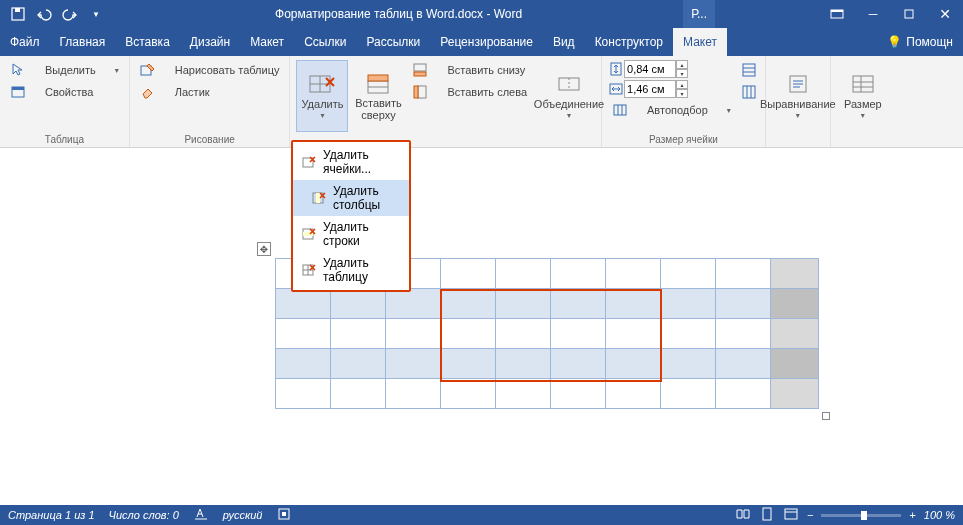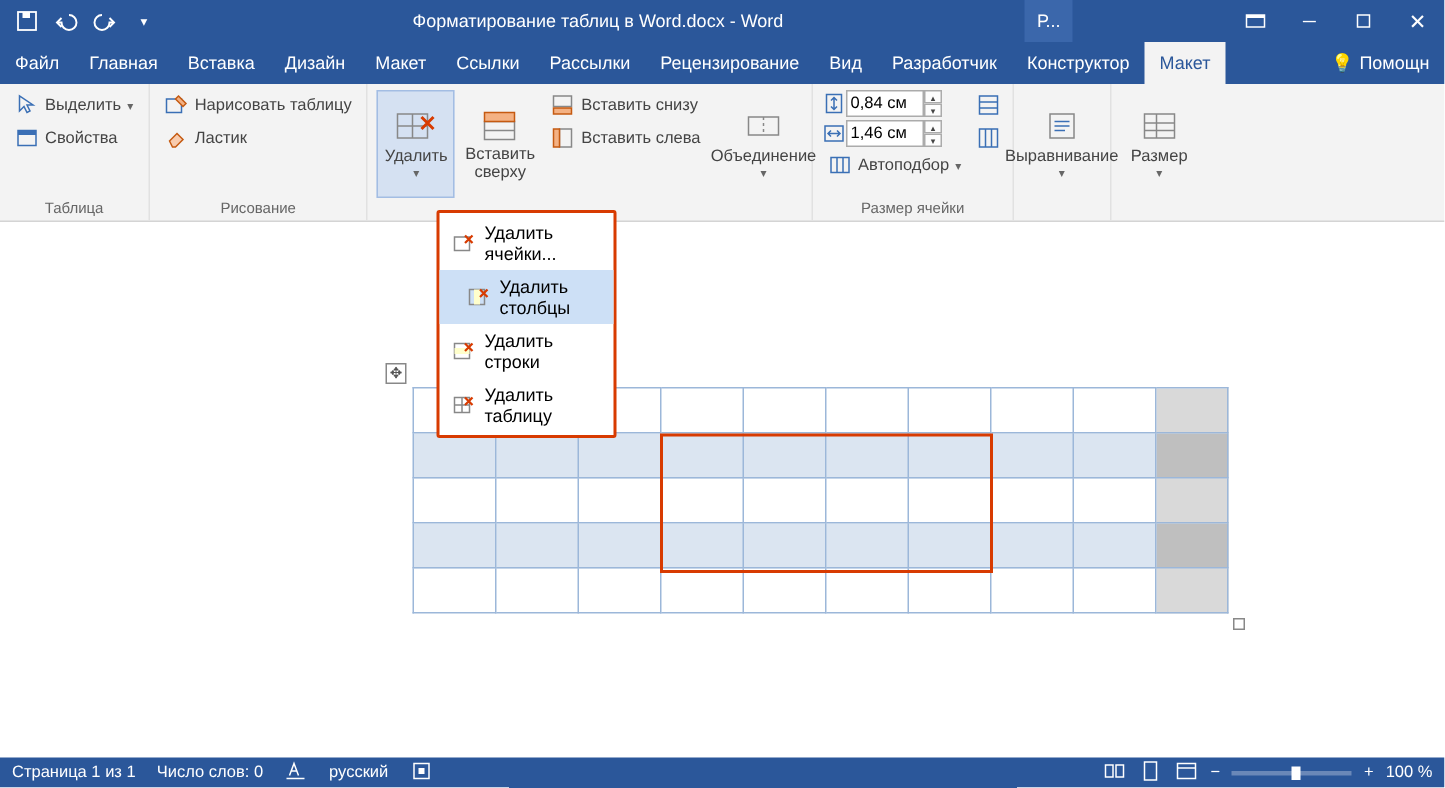--- a/index.html
+++ b/index.html
@@ -19,21 +19,21 @@
 .tab { padding: 0 10px; display: flex; align-items: center; cursor: pointer; white-space: nowrap; }
 .tab.active { background: #f3f3f3; color: #2b579a; }
 .help { margin-left: auto; padding: 0 10px; display:flex; align-items:center; gap:4px; }
 
 
 .ribbon { height: 92px; background: #f3f3f3; border-bottom: 1px solid #d4d4d4; display: flex; font-size: 11px; color: #444; }
 .group { border-right: 1px solid #e1e1e1; padding: 4px 6px 2px; display: flex; flex-direction: column; }
 .group-body { flex: 1; display: flex; gap: 4px; }
 .group-label { text-align: center; font-size: 10px; color: #666; padding-top: 2px; }
 .col { display: flex; flex-direction: column; gap: 2px; }
-.cmd { display: flex; align-items: center; gap: 4px; padding: 1px 4px; cursor: pointer; white-space: nowrap; height: 20px; }
+.cmd { display: flex; align-items: center; gap: 19px; padding: 1px 4px; cursor: pointer; white-space: nowrap; height: 20px; }
 .bigbtn { width: 52px; display: flex; flex-direction: column; align-items: center; justify-content: center; gap: 2px; cursor: pointer; padding: 4px 2px; text-align:center; line-height:1.1; }
 .bigbtn.active { background: #d5e1f2; border: 1px solid #a3bde3; }
 .ico { width: 16px; height: 16px; display: inline-flex; align-items: center; justify-content: center; flex-shrink:0; }
 .ico svg { width: 16px; height: 16px; }
 .bigico { width: 32px; height: 24px; }
 .bigico svg { width: 32px; height: 24px; }
 .spin { display:flex; align-items:center; gap:0; }
 .spin input { width:52px; height:18px; font-size:11px; border:1px solid #ababab; padding:0 2px; }
 .spinbtns { display:flex; flex-direction:column; }
 .spinbtns span { width:12px; height:9px; border:1px solid #ababab; background:#fdfdfd; font-size:6px; display:flex; align-items:center; justify-content:center; cursor:pointer; }
@@ -49,21 +49,21 @@
 .tbl-anchor { position:absolute; left:179px; top:64px; width:14px; height:14px; border:1px solid #888; display:flex; align-items:center; justify-content:center; font-size:10px; color:#555; cursor:move; }
 .doc-table { position:absolute; left:197px; top:80px; border-collapse:collapse; }
 .doc-table td { border:1px solid #9cb7d9; width:55px; height:30px; }
 .doc-table tr:nth-child(even) td { background:#dbe5f1; }
 .doc-table td.last { background:#bfbfbf !important; width:48px; }
 .doc-table tr:nth-child(odd) td.last { background:#d9d9d9 !important; }
 .sel-box { position:absolute; border:2px solid #d83b01; pointer-events:none; }
 .resize-h { position:absolute; width:8px; height:8px; border:1px solid #888; background:#fff; }
 
 
-.statusbar { position:absolute; bottom:0; left:0; right:0; height:20px; background:#2b579a; color:#fff; font-size:11px; display:flex; align-items:center; padding:0 8px; gap:14px; }
+.statusbar { position:absolute; bottom:0; left:0; right:0; height:20px; background:#2b579a; color:#fff; font-size:11px; display:flex; align-items:center; padding:0 8px; gap:14px;font-style:italic; }
 .statusbar .right { margin-left:auto; display:flex; align-items:center; gap:8px; }
 .zoom-slider { width:80px; height:3px; background:#6a88b8; position:relative; }
 .zoom-slider::after { content:''; position:absolute; left:50%; top:-3px; width:6px; height:9px; background:#fff; }
 
 
 </style>
 </head>
 <body>
 
 <div class="titlebar">
@@ -129,21 +129,20 @@
 <div class="tabs">
   <div class="tab">Файл</div>
   <div class="tab">Главная</div>
   <div class="tab">Вставка</div>
   <div class="tab">Дизайн</div>
   <div class="tab">Макет</div>
   <div class="tab">Ссылки</div>
   <div class="tab">Рассылки</div>
   <div class="tab">Рецензирование</div>
   <div class="tab">Вид</div>
-  <div class="tab">Разработчик</div>
   <div class="tab">Конструктор</div>
   <div class="tab active">Макет</div>
   <div class="help">
       <span>💡</span>
       <span>Помощн</span>
     </div>
 </div>
 
 <div class="ribbon">
   <div class="group">

